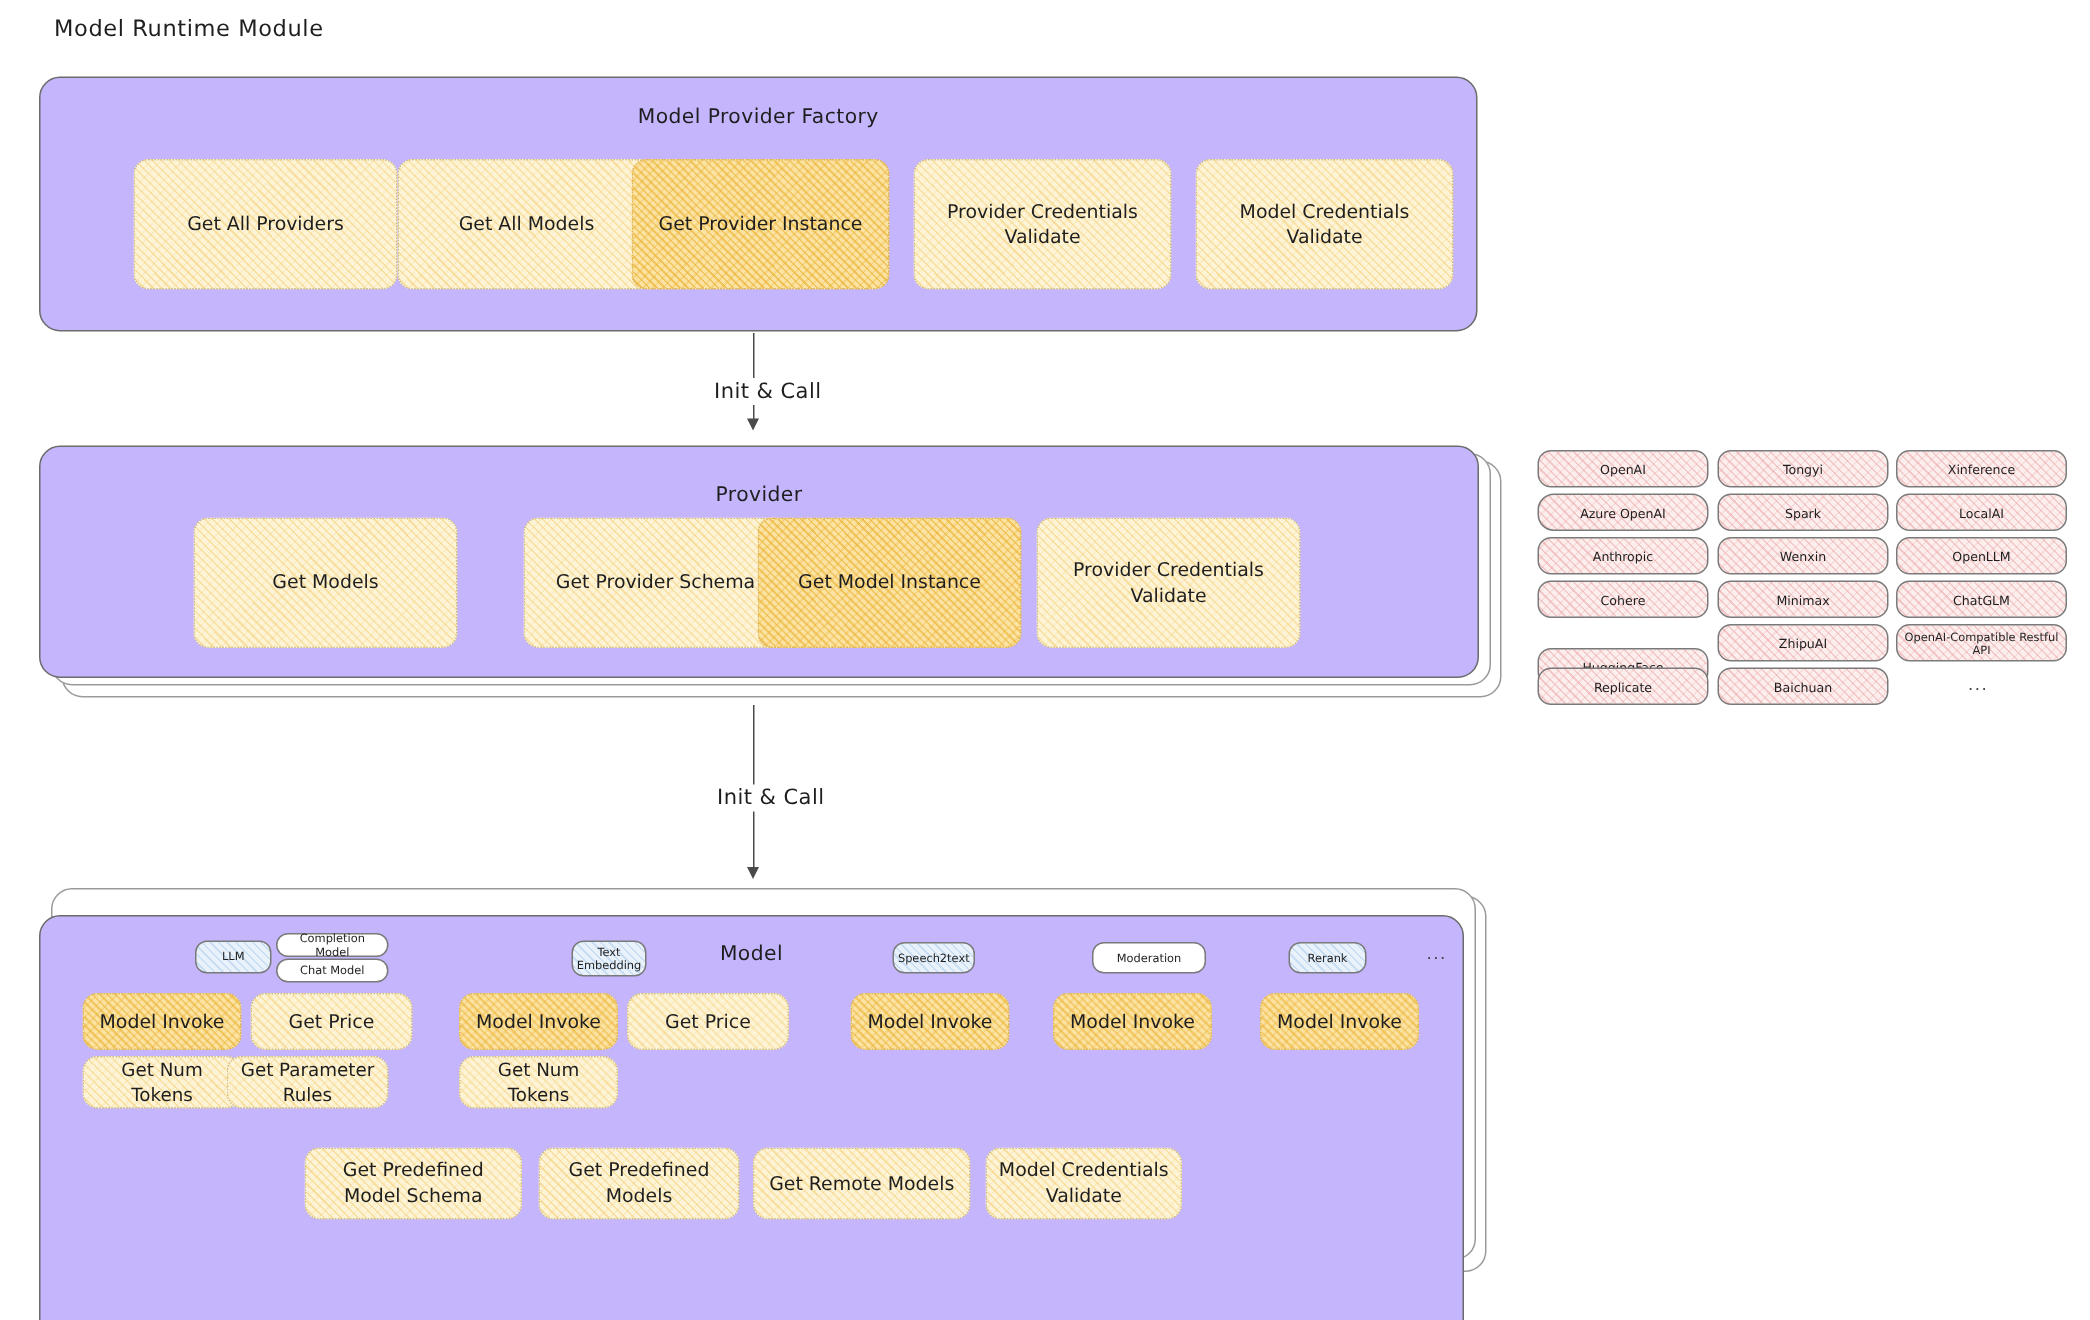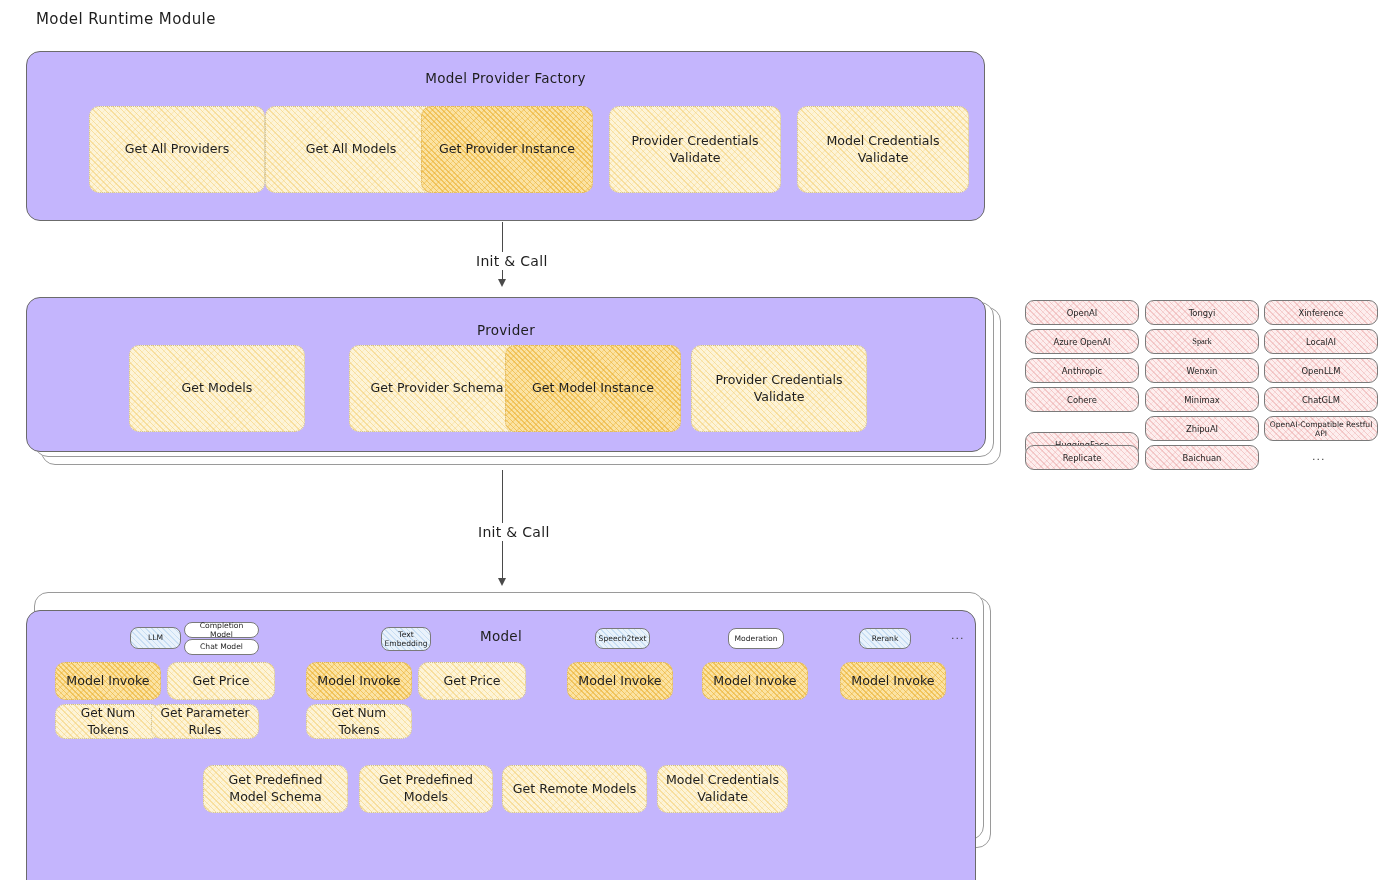--- a/index.html
+++ b/index.html
@@ -168,21 +168,21 @@
 <div class="mbox" style="left:691px;top:345px;width:176px;height:87px;">Provider Credentials Validate</div>
 
 <div class="pchip" style="left:1025px;top:300px;width:114px;height:25px;">OpenAI</div>
 <div class="pchip" style="left:1025px;top:329px;width:114px;height:25px;border-radius:11px;">Azure OpenAI</div>
 <div class="pchip" style="left:1025px;top:358px;width:114px;height:25px;">Anthropic</div>
 <div class="pchip" style="left:1025px;top:387px;width:114px;height:25px;">Cohere</div>
 <div class="pchip" style="left:1025px;top:432px;width:114px;height:25px;">HuggingFace</div>
 <div class="pchip" style="left:1025px;top:445px;width:114px;height:25px;">Replicate</div>
 
 <div class="pchip" style="left:1145px;top:300px;width:114px;height:25px;">Tongyi</div>
-<div class="pchip" style="left:1145px;top:329px;width:114px;height:25px;font-family:Liberation Serif, serif;">Spark</div>
+<div class="pchip" style="left:1145px;top:329px;width:114px;height:25px;">Spark</div>
 <div class="pchip" style="left:1145px;top:358px;width:114px;height:25px;">Wenxin</div>
 <div class="pchip" style="left:1145px;top:387px;width:114px;height:25px;">Minimax</div>
 <div class="pchip" style="left:1145px;top:416px;width:114px;height:25px;">ZhipuAI</div>
 <div class="pchip" style="left:1145px;top:445px;width:114px;height:25px;">Baichuan</div>
 
 <div class="pchip" style="left:1264px;top:300px;width:114px;height:25px;">Xinference</div>
 <div class="pchip" style="left:1264px;top:329px;width:114px;height:25px;">LocalAI</div>
 <div class="pchip" style="left:1264px;top:358px;width:114px;height:25px;">OpenLLM</div>
 <div class="pchip" style="left:1264px;top:387px;width:114px;height:25px;">ChatGLM</div>
 <div class="pchip" style="left:1264px;top:416px;width:114px;height:25px;font-size:7.6px;">OpenAI-Compatible Restful API</div>
@@ -209,21 +209,21 @@
 
 <div class="tbadge" style="left:381px;top:627px;width:50px;height:24px;">Text Embedding</div>
 
 <div class="mbox hl" style="left:306px;top:662px;width:106px;height:38px;">Model Invoke</div>
 <div class="mbox" style="left:418px;top:662px;width:108px;height:38px;">Get Price</div>
 <div class="mbox sm" style="left:306px;top:704px;width:106px;height:35px;">Get Num Tokens</div>
 
 <div class="tbadge" style="left:595px;top:628px;width:55px;height:21px;">Speech2text</div>
 <div class="mbox hl" style="left:567px;top:662px;width:106px;height:38px;">Model Invoke</div>
 
-<div class="tbadge plain" style="left:728px;top:628px;width:56px;height:21px;">Moderation</div>
+<div class="tbadge plain" style="left:728px;top:628px;width:76px;height:21px;">Moderation</div>
 <div class="mbox hl" style="left:702px;top:662px;width:106px;height:38px;">Model Invoke</div>
 
 <div class="tbadge" style="left:859px;top:628px;width:52px;height:21px;">Rerank</div>
 <div class="mbox hl" style="left:840px;top:662px;width:106px;height:38px;">Model Invoke</div>
 
 <div class="ellipsis" style="left:951px;top:629px;font-size:11px;">...</div>
 
 <div class="mbox" style="left:203px;top:765px;width:145px;height:48px;">Get Predefined Model Schema</div>
 <div class="mbox" style="left:359px;top:765px;width:134px;height:48px;">Get Predefined Models</div>
 <div class="mbox" style="left:502px;top:765px;width:145px;height:48px;">Get Remote Models</div>

